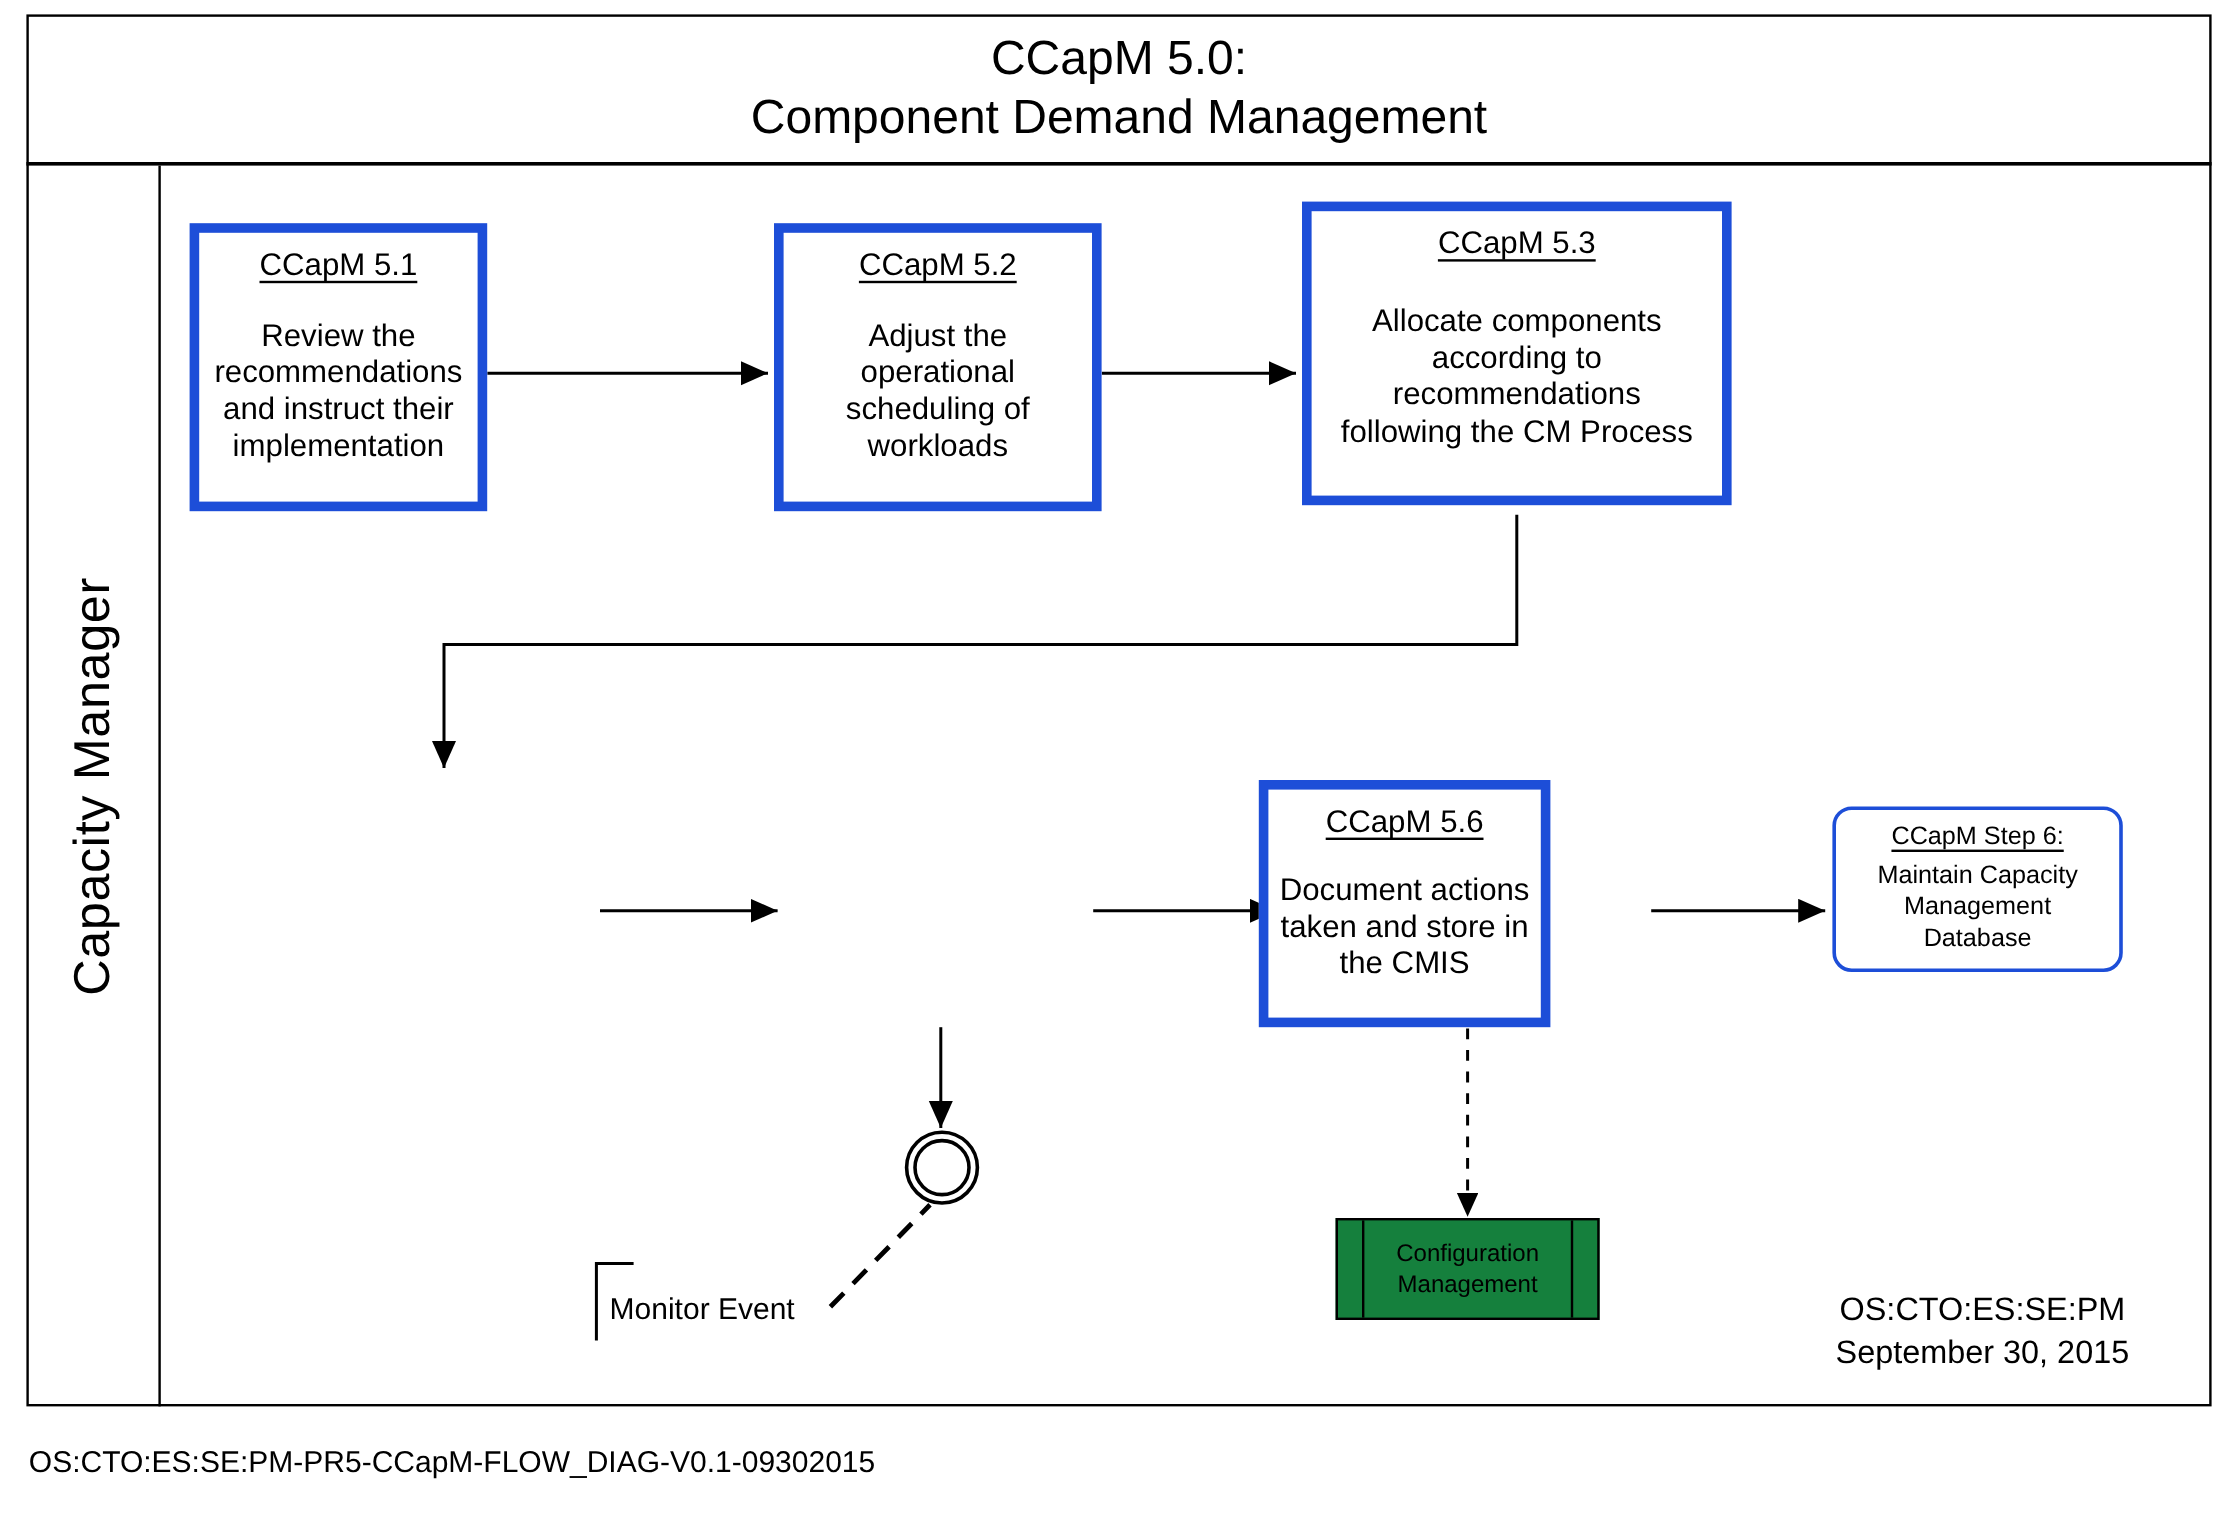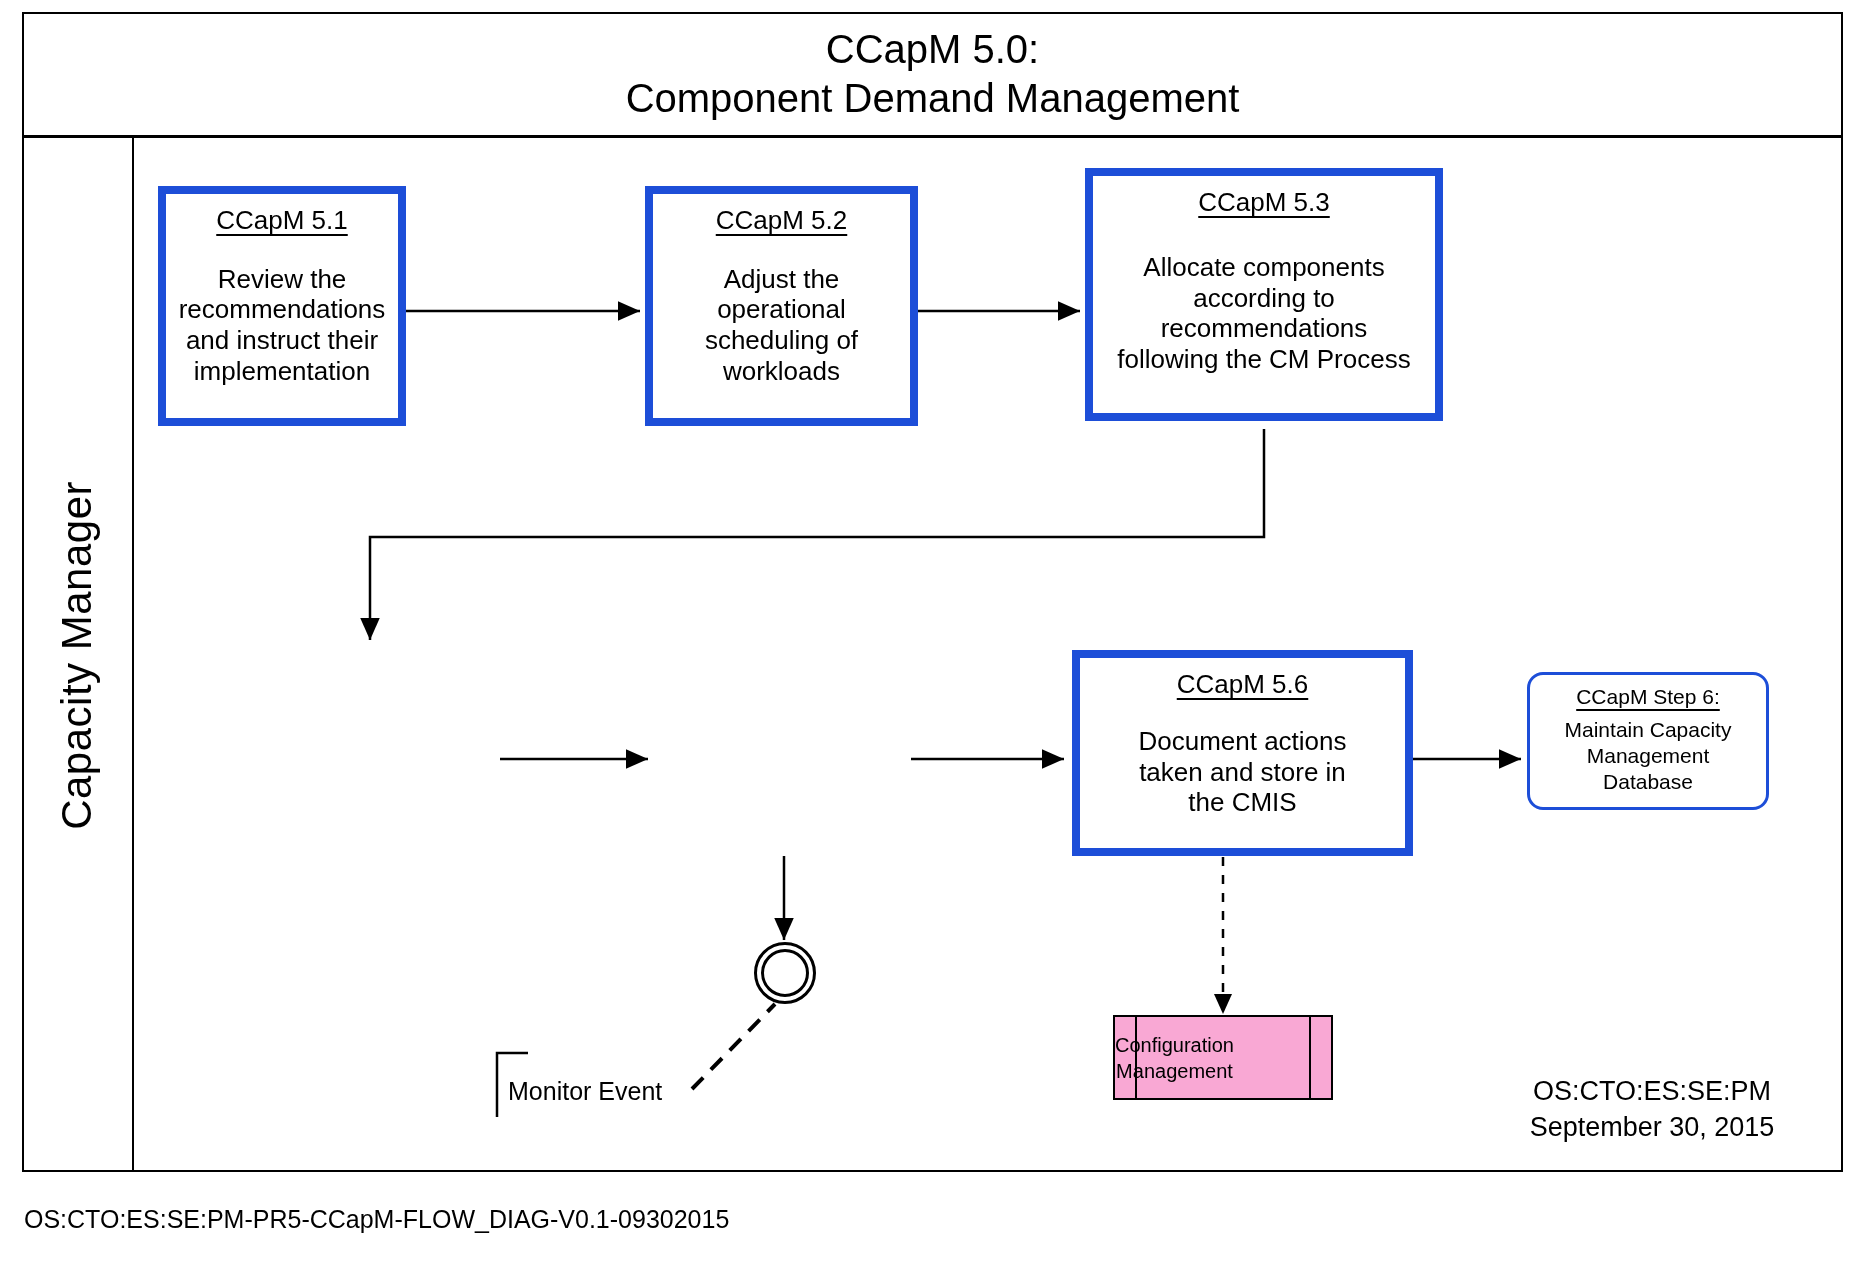--- a/index.html
+++ b/index.html
@@ -110,24 +110,24 @@
     white-space: pre-line;
     border-radius: 20px;
   }
   .task.rounded .task-body { font-size: 21px; line-height: 1.25; }
 
   
   .datastore {
     position: absolute;
     box-sizing: border-box;
     border: 2px solid #000;
-    background: #f9a8d4;
-    display: flex;
-    align-items: center;
-    justify-content: flex-start;
+    background: #15803d;
+    display: flex;
+    align-items: center;
+    justify-content: center;
   }
   .datastore .bar {
     position: absolute;
     top: 0; bottom: 0;
     width: 2px;
     background: #000;
   }
   .datastore .bar.left  { left: 20px; }
   .datastore .bar.right { right: 20px; }
   .datastore-label {
@@ -249,21 +249,21 @@
   <div class="task" style="left:1085px; top:168px; width:358px; height:253px;">
     <div class="task-id">CCapM 5.3</div>
     <div class="task-body">Allocate components
 according to
 recommendations
 following the CM Process</div>
   </div>
 
 
 
-  <div class="task" style="left:1072px; top:650px; width:341px; height:206px;align-items:center;">
+  <div class="task" style="left:1049px; top:650px; width:243px; height:206px;align-items:center;">
     <div class="task-id">CCapM 5.6</div>
     <div class="task-body">Document actions
 taken and store in
 the CMIS</div>
   </div>
 
   <div class="task rounded" style="left:1527px; top:672px; width:242px; height:138px; padding-top:10px;">
     <div class="task-id">CCapM Step 6:</div>
     <div class="task-body">Maintain Capacity
 Management

